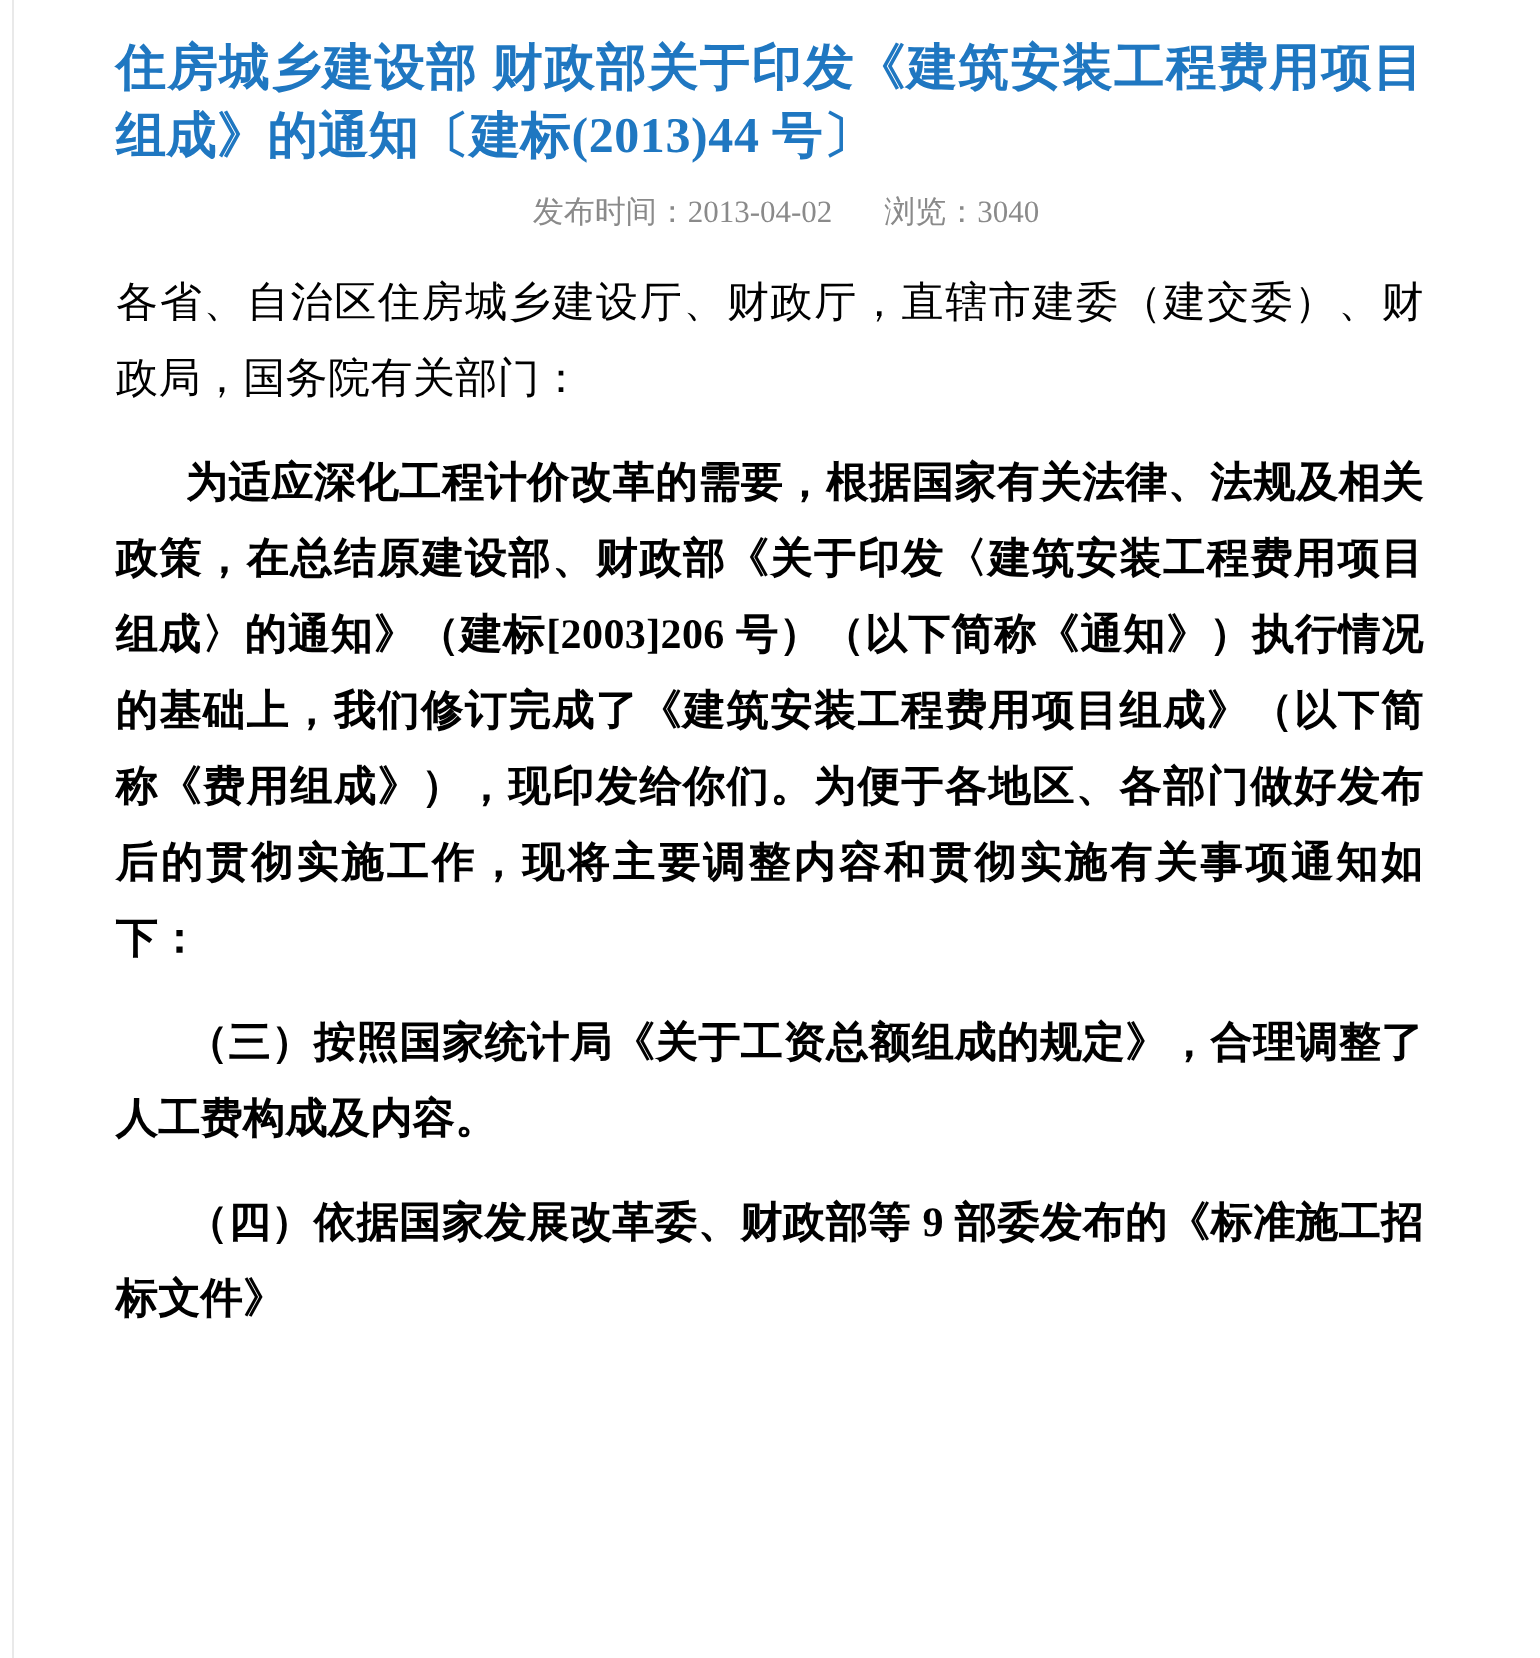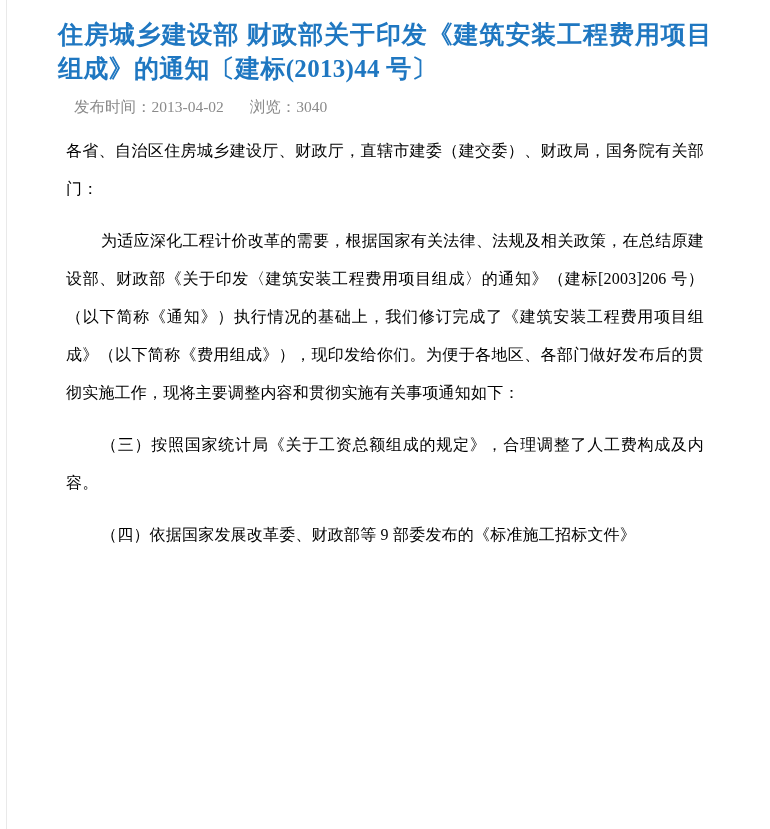--- a/index.html
+++ b/index.html
@@ -41,35 +41,37 @@
     margin: 0 0 6px 0;
     text-align: justify;
   }
   .meta-line {
     color: #8a8a8a;
     font-size: 15.5px;
     line-height: 30px;
     margin: 6px 0 10px 0;
     padding-left: 16px;
     font-family: "Liberation Serif", "DejaVu Serif", serif;
+    text-align: center;
   }
   .meta-sep {
     display: inline-block;
     width: 26px;
   }
   p.body-text {
-    font-size: 16px;
+    font-size: 21px;
     line-height: 38px;
-    margin: 8px;
+    margin: 0;
     text-align: justify;
     text-justify: inter-ideograph;
     letter-spacing: 0.2px;
   }
   p.indent2 {
     text-indent: 35px;
+    font-weight: bold;
   }
   p.gap {
     margin-top: 14px;
   }
 </style>
 </head>
 <body>
 
 <div class="page">
 

